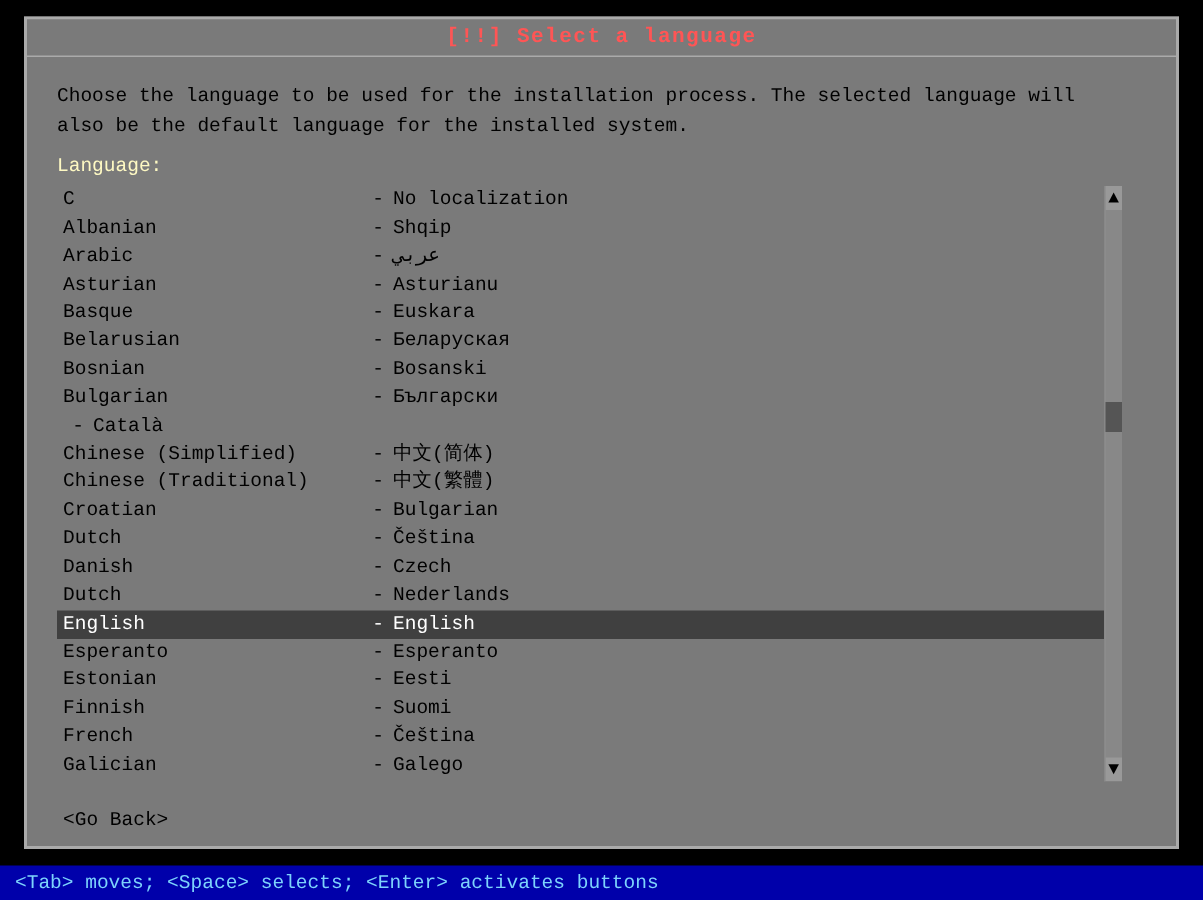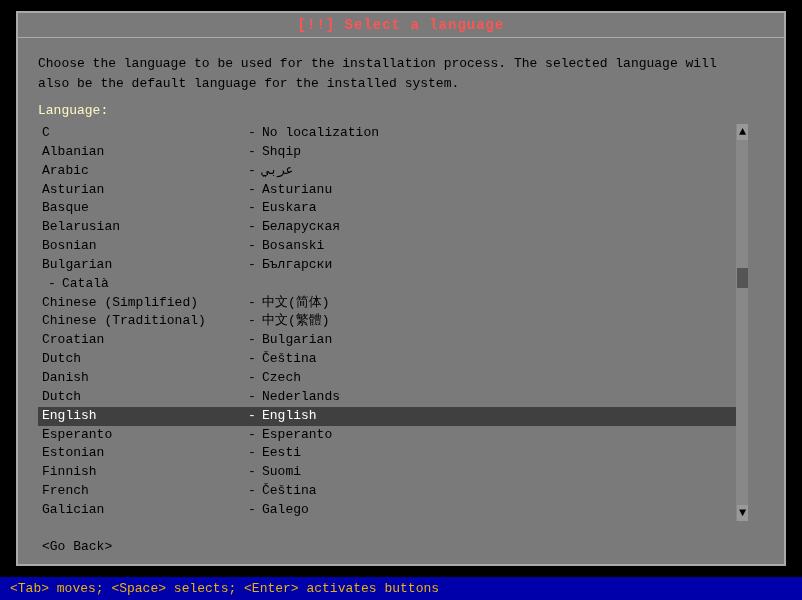--- a/index.html
+++ b/index.html
@@ -143,21 +143,21 @@
       border: none;
       font-family: Liberation Mono, monospace;
       font-size: 13px;
       cursor: pointer;
       padding: 2px 4px;
     }
 
     .status-bar {
       width: 802px;
       background: #0000aa;
-      color: #eab308;
+      color: #7dd3fc;
       padding: 4px 10px;
       font-size: 13px;
       flex-shrink: 0;
     }
 
     .outer-wrapper {
       display: flex;
       flex-direction: column;
       width: 802px;
       height: 600px;

